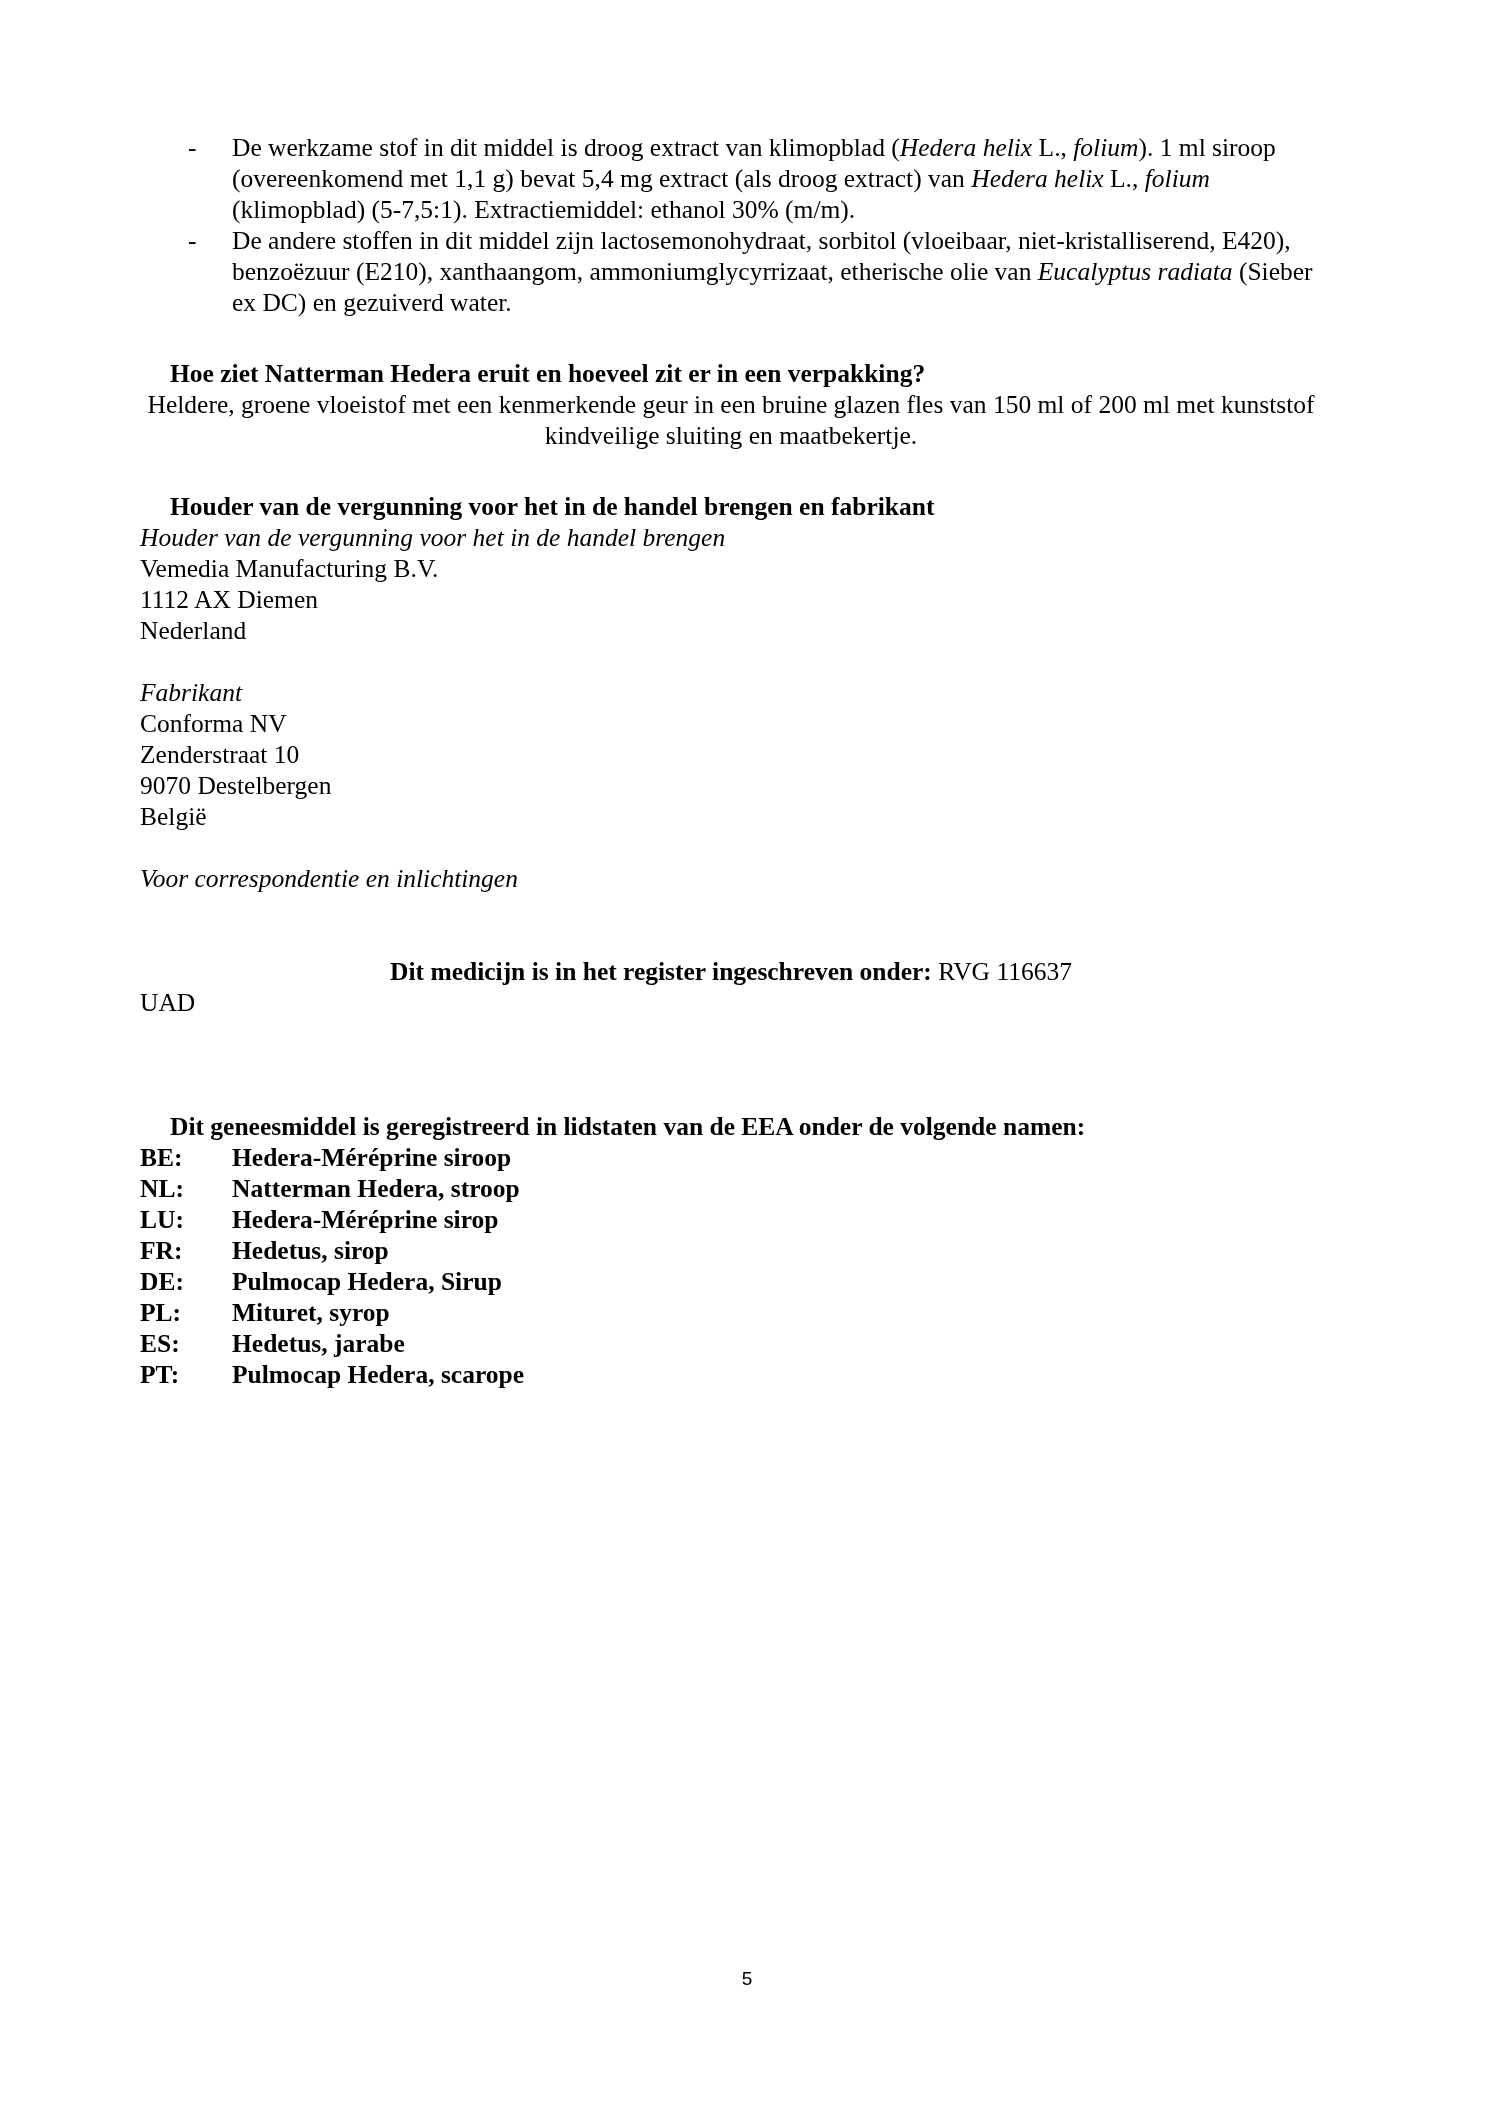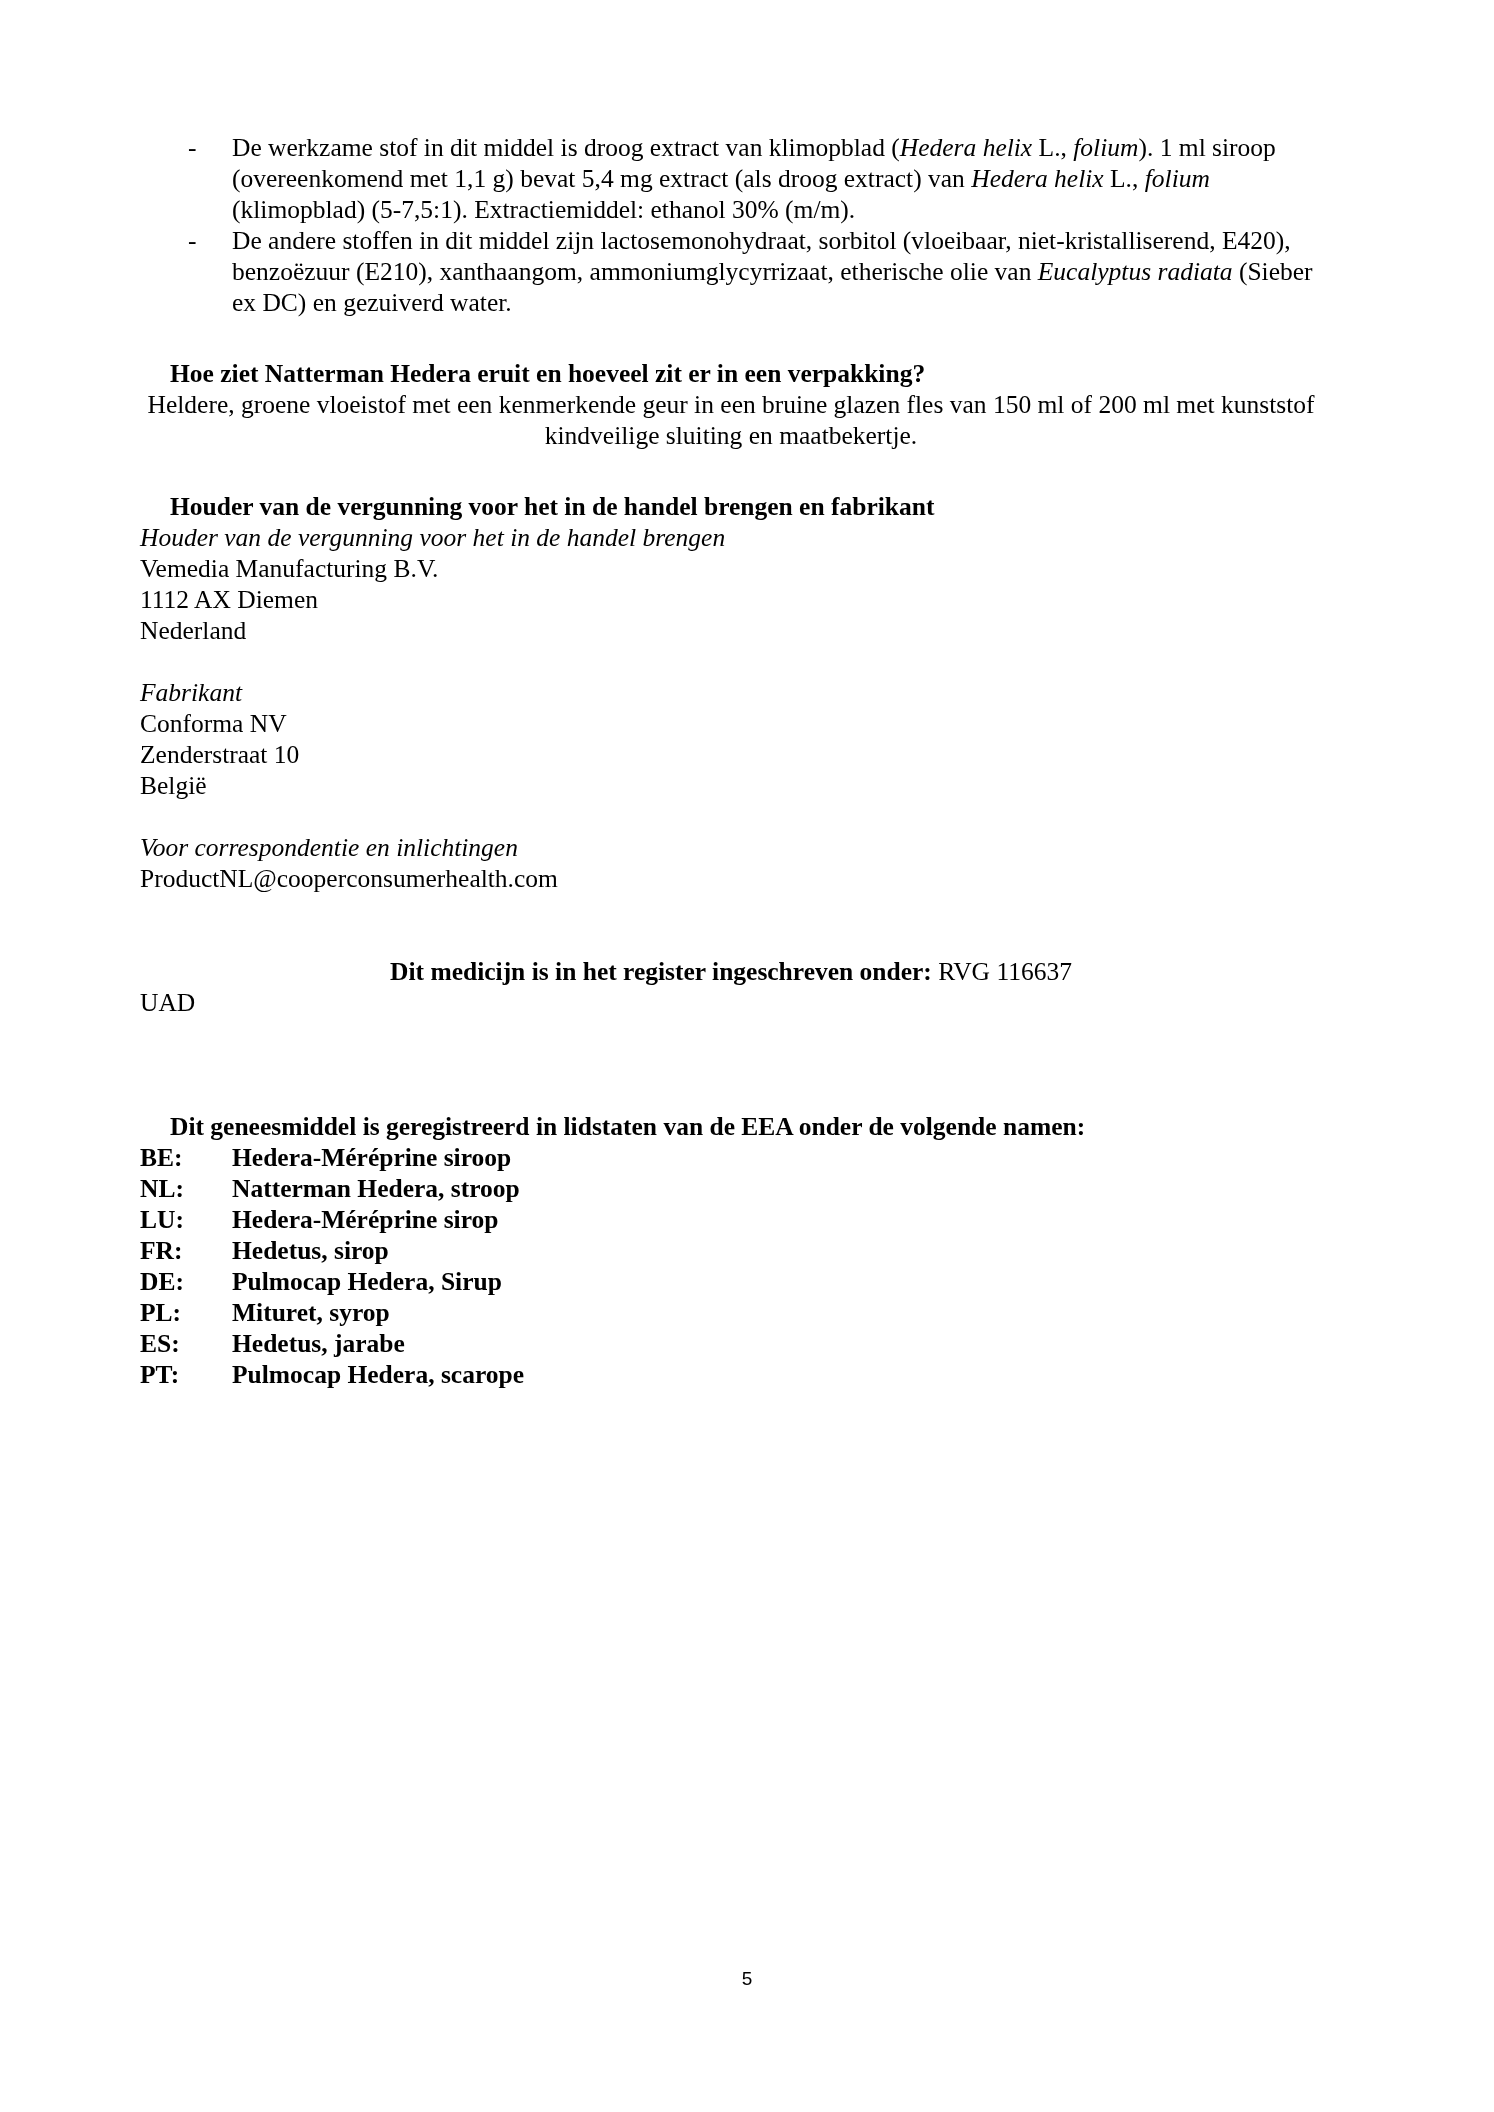--- a/index.html
+++ b/index.html
@@ -130,26 +130,26 @@
     <div class="italic-line">Houder van de vergunning voor het in de handel brengen</div>
     <div class="plain-line">Vemedia Manufacturing B.V.</div>
     <div class="plain-line">1112 AX Diemen</div>
     <div class="plain-line">Nederland</div>
 
     <div class="gap-sm"></div>
 
     <div class="italic-line">Fabrikant</div>
     <div class="plain-line">Conforma NV</div>
     <div class="plain-line">Zenderstraat 10</div>
+    <div class="plain-line">9070 Destelbergen</div>
     <div class="plain-line">België</div>
 
     <div class="gap-sm"></div>
 
     <div class="italic-line">Voor correspondentie en inlichtingen</div>
-    <div class="plain-line">ProductNL@cooperconsumerhealth.com</div>
 
     <div class="gap-lg"></div>
 
     <div class="para">
       <span class="bd">Dit medicijn is in het register ingeschreven onder:</span><span>&nbsp;</span><span>RVG 116637</span>
     </div>
     <div class="plain-line">UAD</div>
 
     <div class="gap-xl"></div>
 

